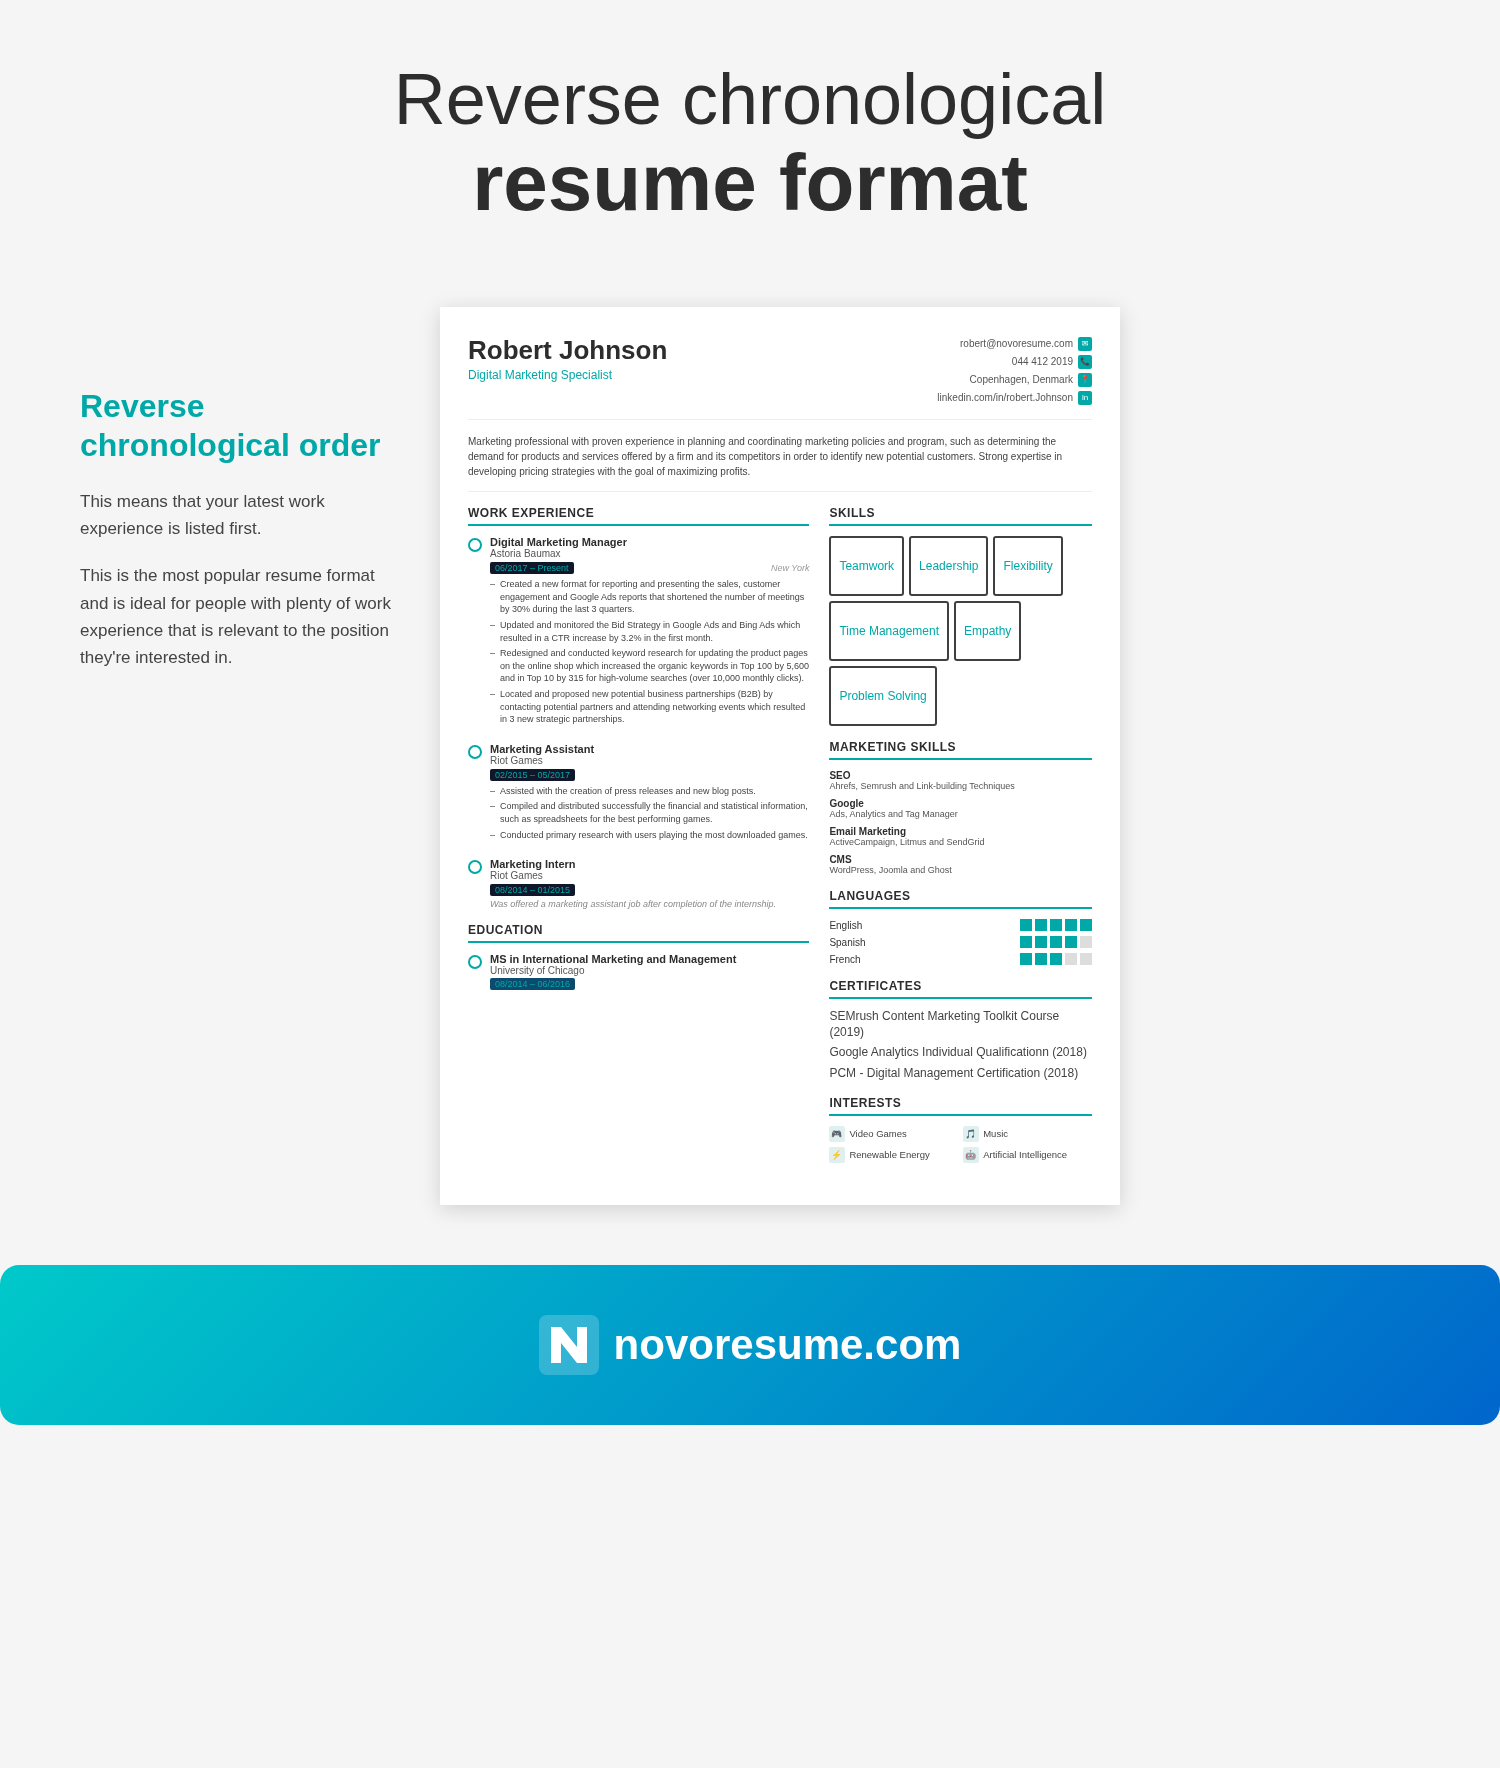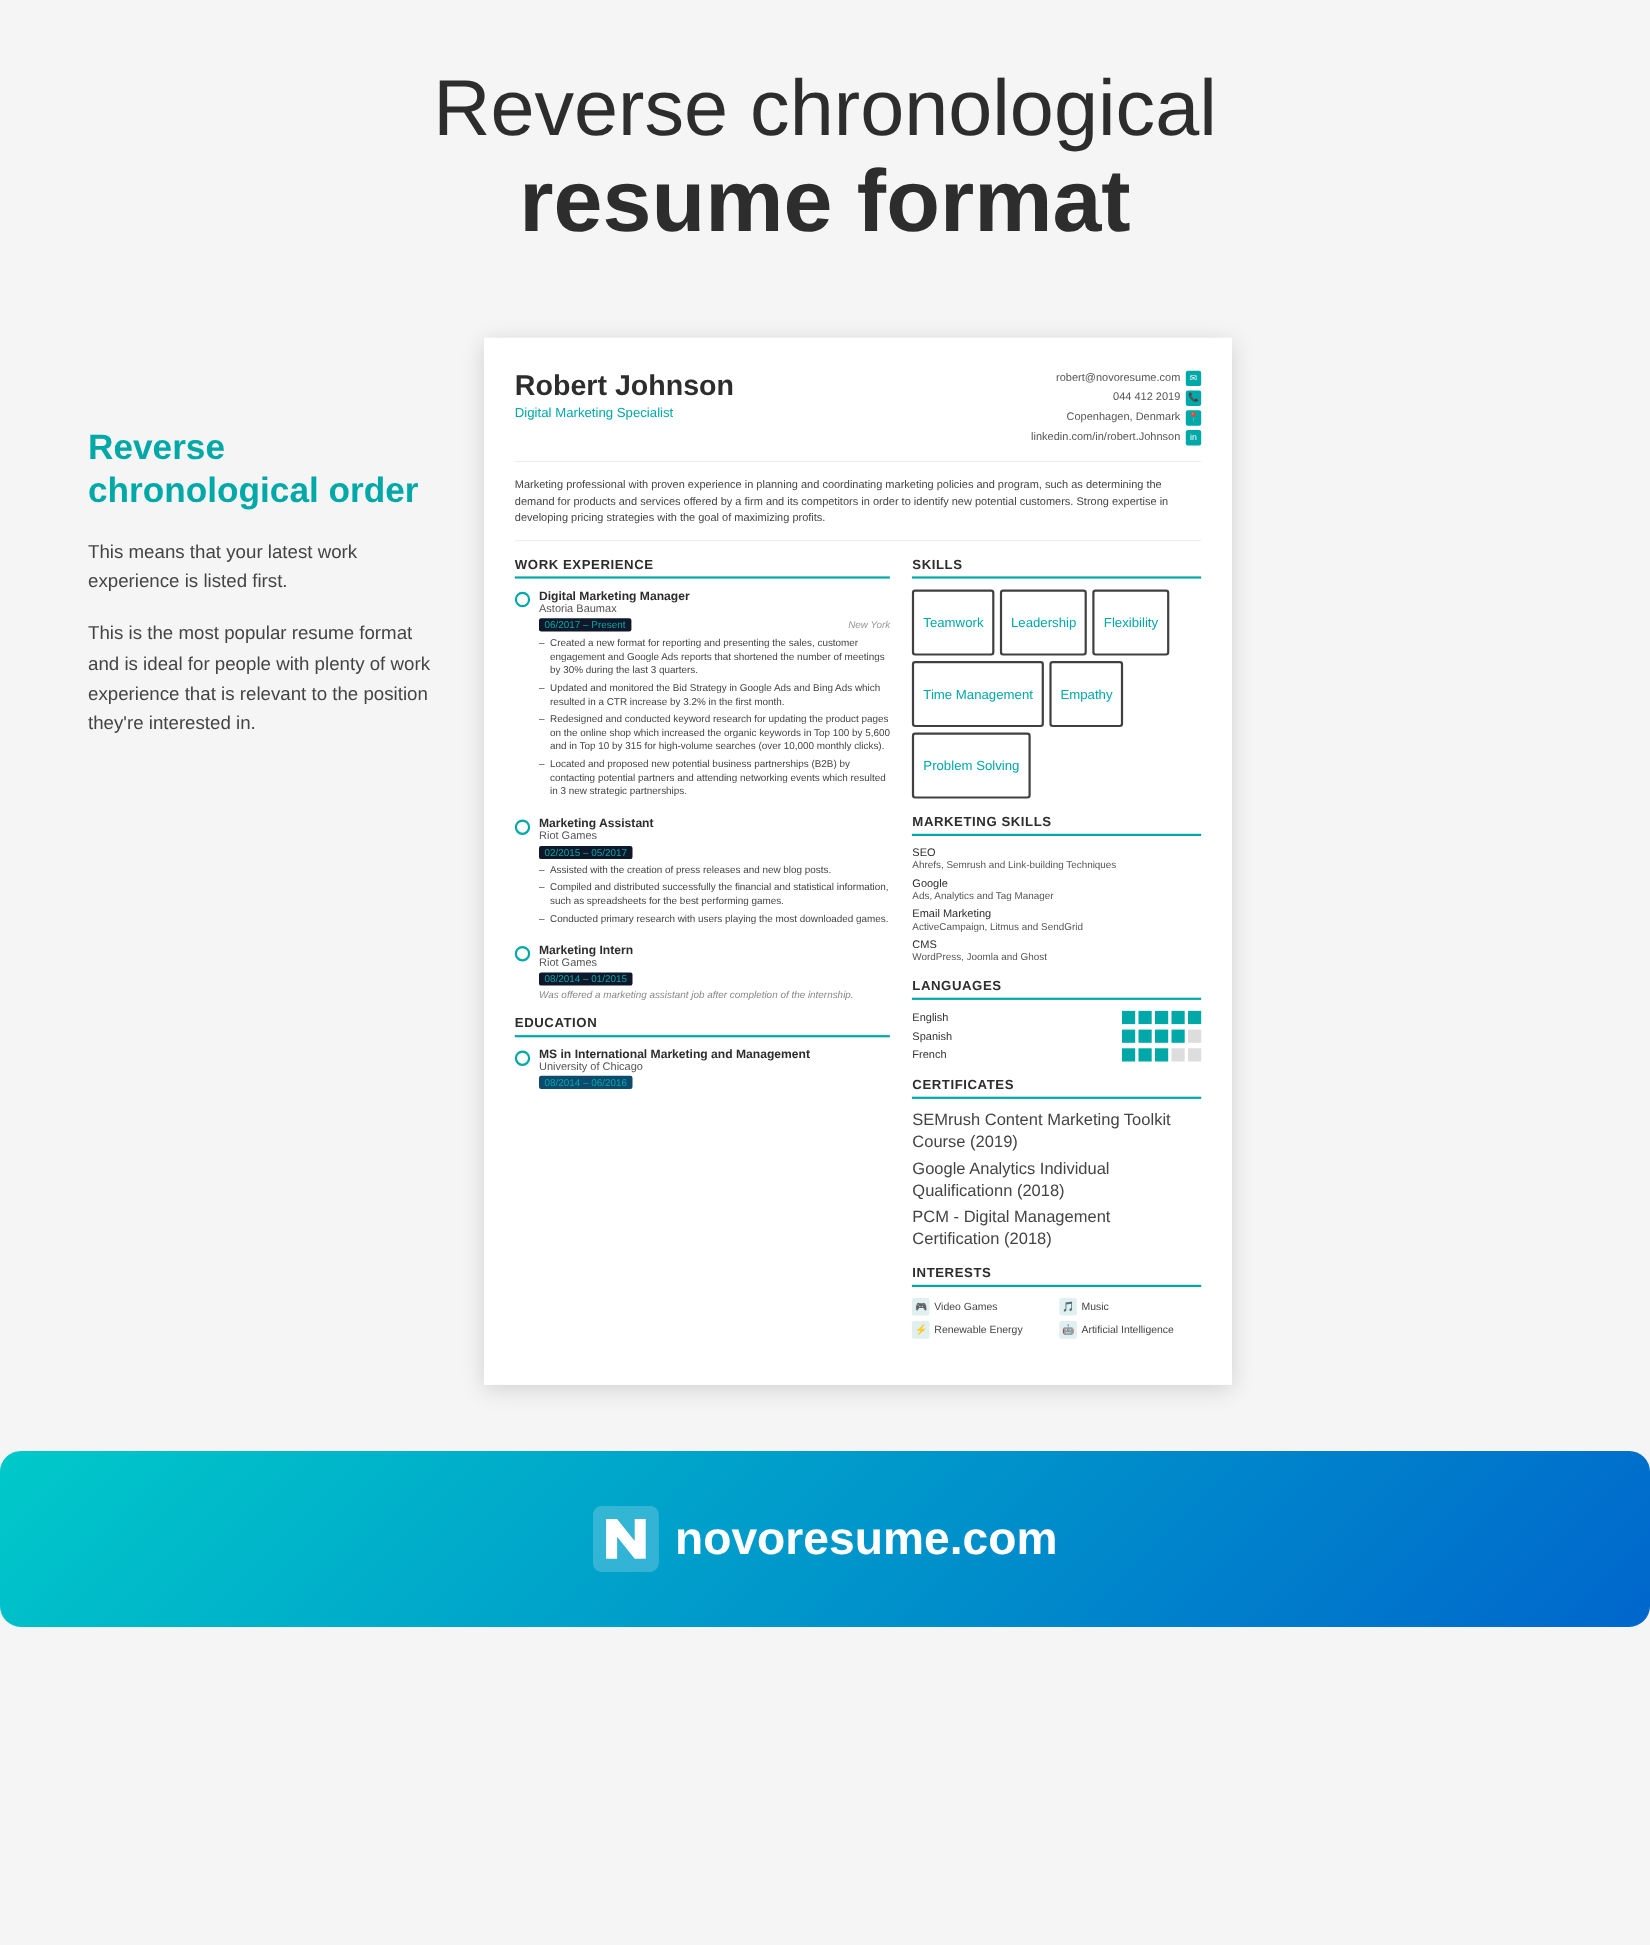--- a/index.html
+++ b/index.html
@@ -228,21 +228,21 @@
       padding: 21px 8px;
       border-radius: 3px;
     }
 
     
     .mkt-skill {
       margin-bottom: 7px;
     }
     .mkt-skill-name {
       font-size: 10px;
-      font-weight: 400;
+      font-weight: 700;
       color: #2d2d2d;
     }
     .mkt-skill-desc {
       font-size: 9px;
       color: #555;
     }
 
     
     .lang-row {
       display: flex;
@@ -263,21 +263,21 @@
       width: 12px;
       height: 12px;
       background: #00a8a8;
     }
     .lang-dot.empty {
       background: #ddd;
     }
 
     
     .cert-item {
-      font-size: 15px;
+      font-size: 12px;
       color: #444;
       margin-bottom: 5px;
       line-height: 1.3;
     }
 
     
     .interests-grid {
       display: grid;
       grid-template-columns: 1fr 1fr;
       gap: 5px;

